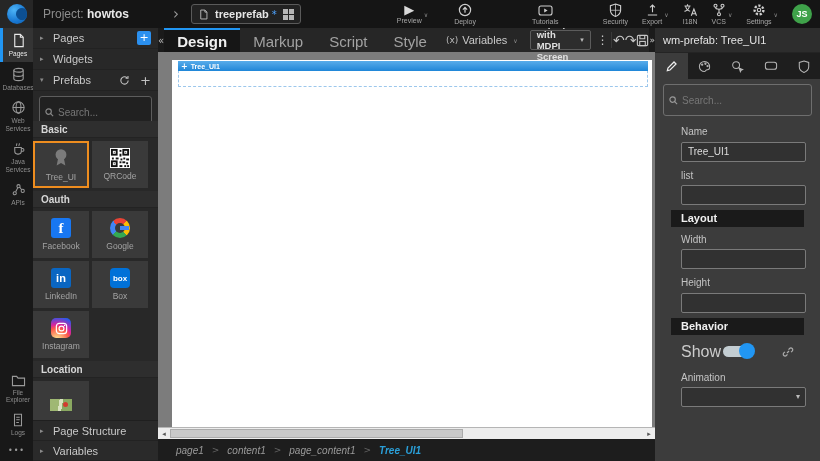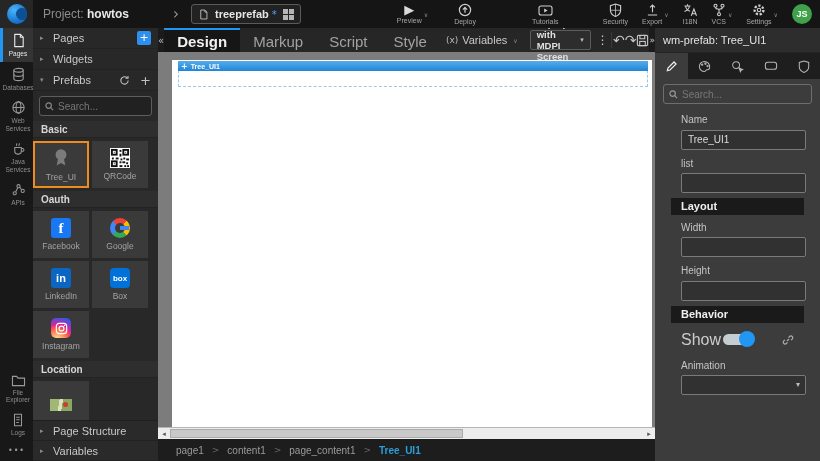--- a/index.html
+++ b/index.html
@@ -42,21 +42,21 @@
   
   .explorer { position:absolute; top:28px; left:33px; width:125px; height:433px; background:#282828; display:flex; flex-direction:column; }
   .exp-scroll { height:393px; overflow:hidden; }
   .exp-row { height:21px; display:flex; align-items:center; padding:0 7px; gap:6px; border-bottom:1px solid #222; cursor:pointer; }
   .exp-row .arr { font-size:7px; color:#8a8a8a; width:7px; }
   .exp-row .sec-lbl { font-size:11px; color:#c9c9c9; }
   .exp-row .spacer { flex:1; }
   .plus-btn { width:14px; height:14px; background:#2b90ef; border-radius:2px; color:#fff; font-size:11px; line-height:13px; text-align:center; cursor:pointer; }
   .mini-ico { color:#c2c2c2; cursor:pointer; }
   .search-wrap { padding:5px 6px; height:30px; }
-  .search-box { height:20px; border:1px solid #5d5d5d; border-radius:3px; background:#212121; display:flex; align-items:center; padding:0 5px; gap:4px; }
+  .search-box { height:32px; border:1px solid #5d5d5d; border-radius:3px; background:#212121; display:flex; align-items:center; padding:0 5px; gap:4px; }
   .search-box input { flex:1; background:transparent; border:0; outline:none; color:#bbb; font-size:10px; width:70px; font-family:inherit; }
   .search-box input::placeholder { color:#777; }
   .group-hd { height:17px; background:#2e2e2e; border-bottom:1px solid #232323; display:flex; align-items:center; padding:0 8px; font-size:10px; font-weight:bold; color:#d6d6d6; }
   .tile-grid { display:grid; grid-template-columns:56px 56px; gap:3px; padding:3px 0; }
   .tile { width:56px; height:47px; background:#3a3a3a; display:flex; flex-direction:column; align-items:center; justify-content:center; gap:3px; cursor:pointer; }
   .tile .tlbl { font-size:8.5px; color:#a3a3a3; }
   .tile.selected { border:2px solid #ee8d1f; }
   .fb-logo { width:20px; height:20px; background:#1877f2; border-radius:3px; color:#fff; font-weight:bold; font-size:15px; display:flex; align-items:flex-end; justify-content:center; font-family:"Liberation Serif",serif; line-height:19px; }
   .g-logo { width:20px; height:20px; border-radius:50%; background:conic-gradient(from -45deg,#ea4335 0 25%,#fbbc05 25% 50%,#34a853 50% 75%,#4285f4 75% 100%); position:relative; }
   .g-logo::after { content:""; position:absolute; inset:5px; background:#3a3a3a; border-radius:50%; }
@@ -89,21 +89,21 @@
   .widget-bar { height:10px; margin:-1px -1px 0; background:linear-gradient(#58acea,#1f86d8); display:flex; align-items:center; gap:3px; padding:0 3px; cursor:move; }
   .widget-bar .mv { color:#fff; font-size:8px; font-weight:bold; }
   .widget-bar .wlbl { color:#fff; font-size:7px; font-weight:bold; }
 
   .hscroll { position:absolute; left:0; bottom:22px; width:497px; height:12px; background:#ededed; border-top:1px solid #b5b5b5; display:flex; align-items:center; }
   .hs-arrow { width:12px; text-align:center; font-size:7px; color:#555; cursor:pointer; }
   .hs-track { flex:1; height:100%; position:relative; background:#ededed; }
   .hs-thumb { position:absolute; left:0; top:1px; height:9px; width:62%; background:#c9c9c9; border:1px solid #ababab; cursor:pointer; }
 
   .breadcrumb { position:absolute; left:0; bottom:0; width:497px; height:22px; background:#1d1d1d; display:flex; align-items:center; gap:8px; padding:0 18px; font-size:10px; }
-  .bc-item { color:#9a9a9a; cursor:pointer; }
+  .bc-item { color:#9a9a9a; cursor:pointer;font-style:italic; }
   .bc-sep { color:#666; font-size:9px; }
   .bc-item.active { color:#2a9fd8; font-weight:bold; }
 
   
   .inspector { position:absolute; top:28px; left:655px; width:165px; height:433px; background:#3c3c3c; }
   .insp-header { height:22px; background:#2d2d2d; border-bottom:1px solid #242424; display:flex; align-items:center; padding:12px 8px; font-size:11px; color:#e3e3e3; }
   .insp-tabs { height:26px; background:#1e1e1e; display:flex; }
   .insp-tab { width:33px; display:flex; align-items:center; justify-content:center; cursor:pointer; }
   .insp-tab.active { background:#3c3c3c; }
   .insp-search { padding:5px 8px; }

